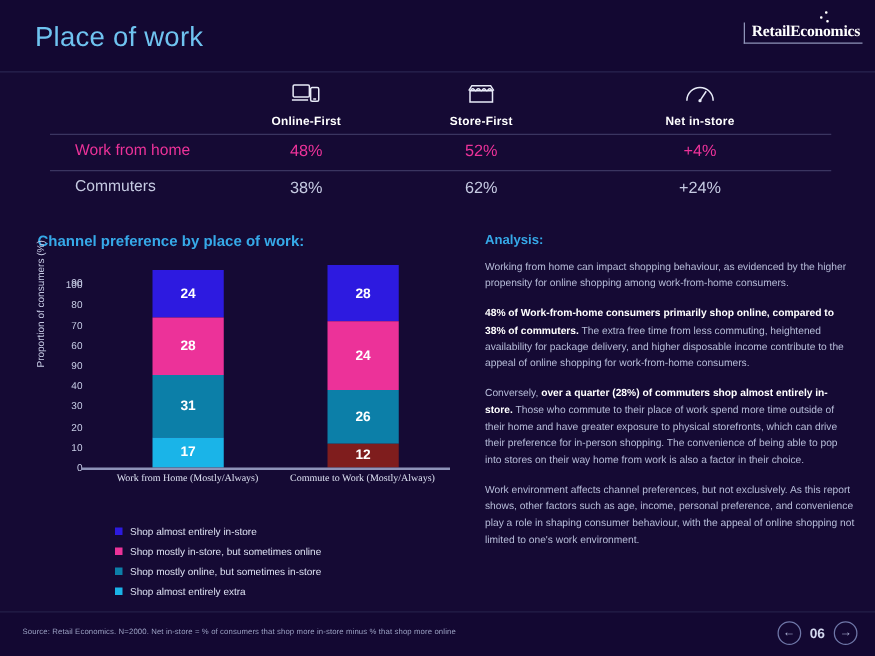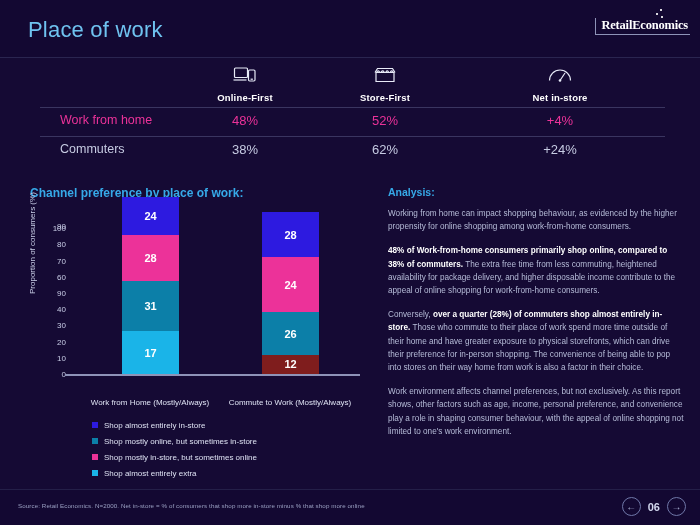--- a/index.html
+++ b/index.html
@@ -54,21 +54,21 @@
   #plot { position:absolute; left:72px; top:26px; width:280px; height:162px; }
   .ytick { position:absolute; right:100%; margin-right:6px; font-size:8px; color:#c8cde6; transform:translateY(-50%); white-space:nowrap; }
   #ylabel {
     position:absolute; left:28px; top:108px; font-size:8px; color:#c8cde6;
     transform:rotate(-90deg); transform-origin:left top; white-space:nowrap;
   }
   #xaxis-line { position:absolute; left:65px; top:188px; width:295px; height:2px; background:#8e93b8; }
   .bar { position:absolute; width:57px; bottom:0; }
   .seg { position:relative; width:100%; display:flex; align-items:center; justify-content:center;
          font-size:11px; font-weight:700; color:#ffffff; }
-  .xtick { position:absolute; top:212px; font-size:8px; color:#dde1f2; text-align:center; white-space:nowrap; }
+  .xtick { position:absolute; top:192px; font-size:8px; color:#dde1f2; text-align:center; white-space:nowrap;font-family:Liberation Serif, serif; }
   
   #legend { position:absolute; left:92px; top:417px; }
   .leg-item { display:flex; align-items:center; height:16px; }
   .leg-swatch { width:6px; height:6px; margin-right:6px; flex:none; }
   .leg-label { font-size:8px; color:#dde1f2; }
   
   #analysis { position:absolute; left:388px; top:186px; width:296px; }
   #analysis-title { font-size:10.5px; font-weight:700; color:#36a9e8; margin-bottom:9px; }
   .para { font-size:8.2px; line-height:13.2px; color:#b6bcd8; margin-bottom:11px; }
   .para b { color:#ffffff; font-weight:700; }
@@ -160,46 +160,46 @@
       <div class="ytick" style="top: 81px;">90</div>
       <div class="ytick" style="top: 97.2px;">40</div>
       <div class="ytick" style="top: 113.4px;">30</div>
       <div class="ytick" style="top: 129.6px;">20</div>
       <div class="ytick" style="top: 145.8px;">10</div>
       <div class="ytick" style="top: 162px;">0</div>
       <div class="bar" style="left: 50px;">
         <div class="seg" style="height: 38.88px; background: rgb(45, 26, 224);">24</div>
         <div class="seg" style="height: 45.36px; background: rgb(236, 50, 153);">28</div>
         <div class="seg" style="height: 50.22px; background: rgb(12, 127, 168);">31</div>
-        <div class="seg" style="height: 43px; background: rgb(26, 180, 232);">17</div>
+        <div class="seg" style="height: 24px; background: rgb(26, 180, 232);">17</div>
       </div>
       <div class="bar" style="left: 190px;">
         <div class="seg" style="height: 45.36px; background: rgb(45, 26, 224);">28</div>
         <div class="seg" style="height: 55.08px; background: rgb(236, 50, 153);">24</div>
         <div class="seg" style="height: 42.12px; background: rgb(12, 127, 168);">26</div>
         <div class="seg" style="height: 19.44px; background: #7f1d1d;">12</div>
       </div>
     </div>
   <div id="xaxis-line"></div>
 <div class="xtick" style="left: 60px; width: 180px;">Work from Home (Mostly/Always)</div>
     <div class="xtick" style="left: 200px; width: 180px;">Commute to Work (Mostly/Always)</div>
   </div>
 
 <div id="legend">
     <div class="leg-item">
       <span class="leg-swatch" style="background: rgb(45, 26, 224);"></span>
       <span class="leg-label">Shop almost entirely in-store</span>
     </div>
     <div class="leg-item">
+      <span class="leg-swatch" style="background: rgb(236, 50, 153);"></span>
+      <span class="leg-label">Shop mostly in-store, but sometimes online</span>
+    </div>
+    <div class="leg-item">
       <span class="leg-swatch" style="background: rgb(12, 127, 168);"></span>
       <span class="leg-label">Shop mostly online, but sometimes in-store</span>
-    </div>
-    <div class="leg-item">
-      <span class="leg-swatch" style="background: rgb(236, 50, 153);"></span>
-      <span class="leg-label">Shop mostly in-store, but sometimes online</span>
     </div>
     <div class="leg-item">
       <span class="leg-swatch" style="background: rgb(26, 180, 232);"></span>
       <span class="leg-label">Shop almost entirely extra</span>
     </div>
   </div>
 
 <div id="analysis">
   <div id="analysis-title">Analysis:</div>
   <div id="analysis-body">

